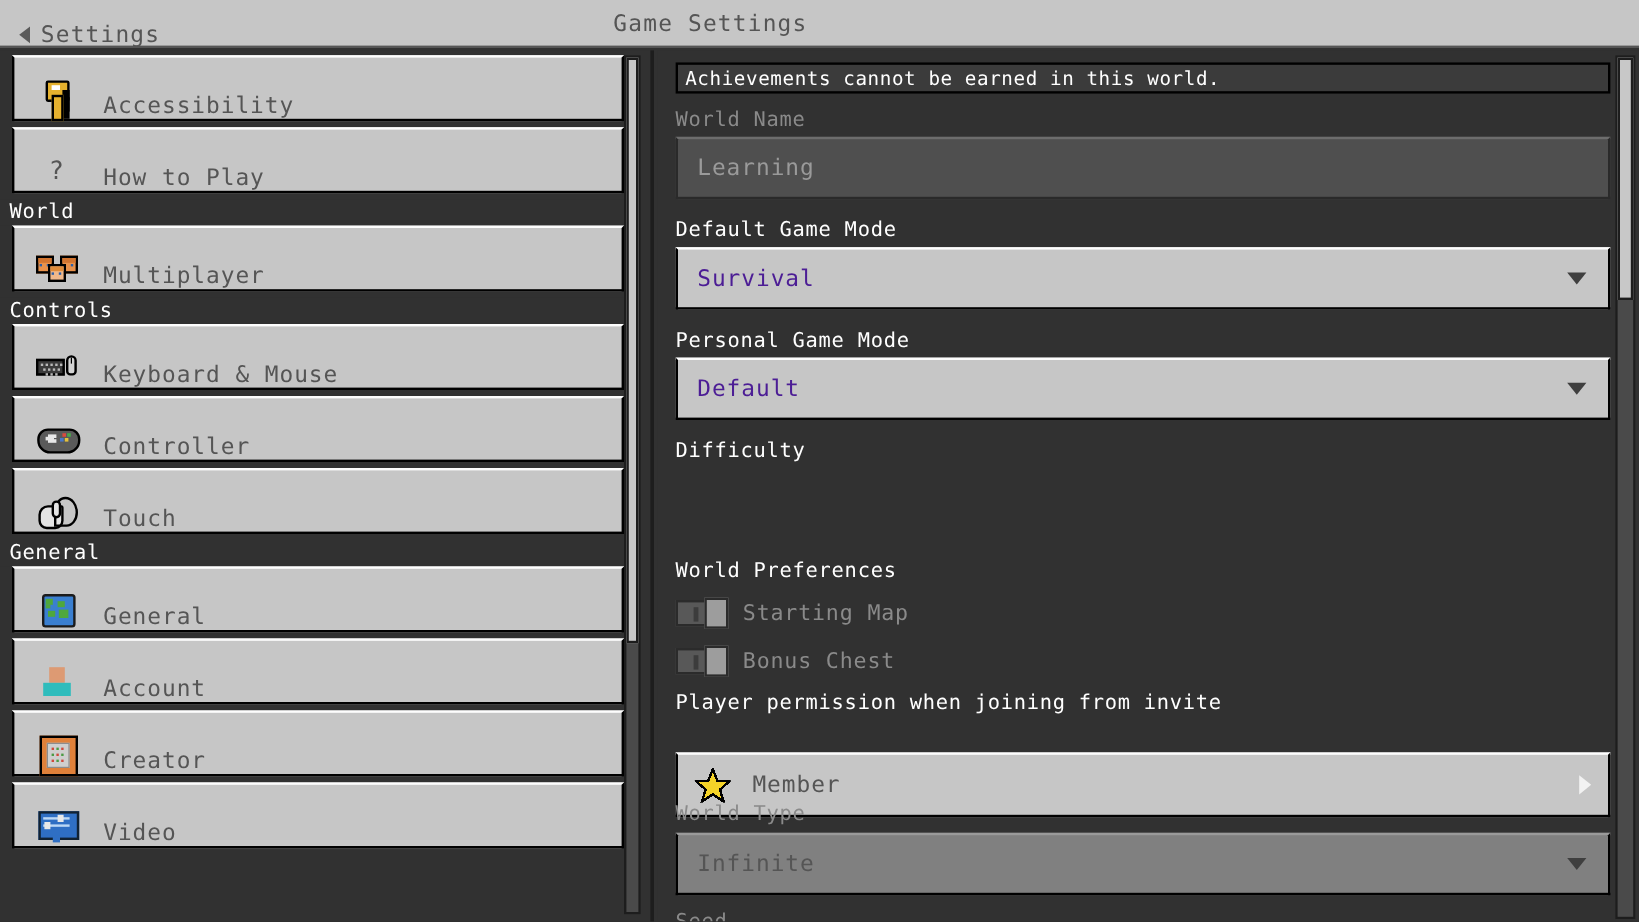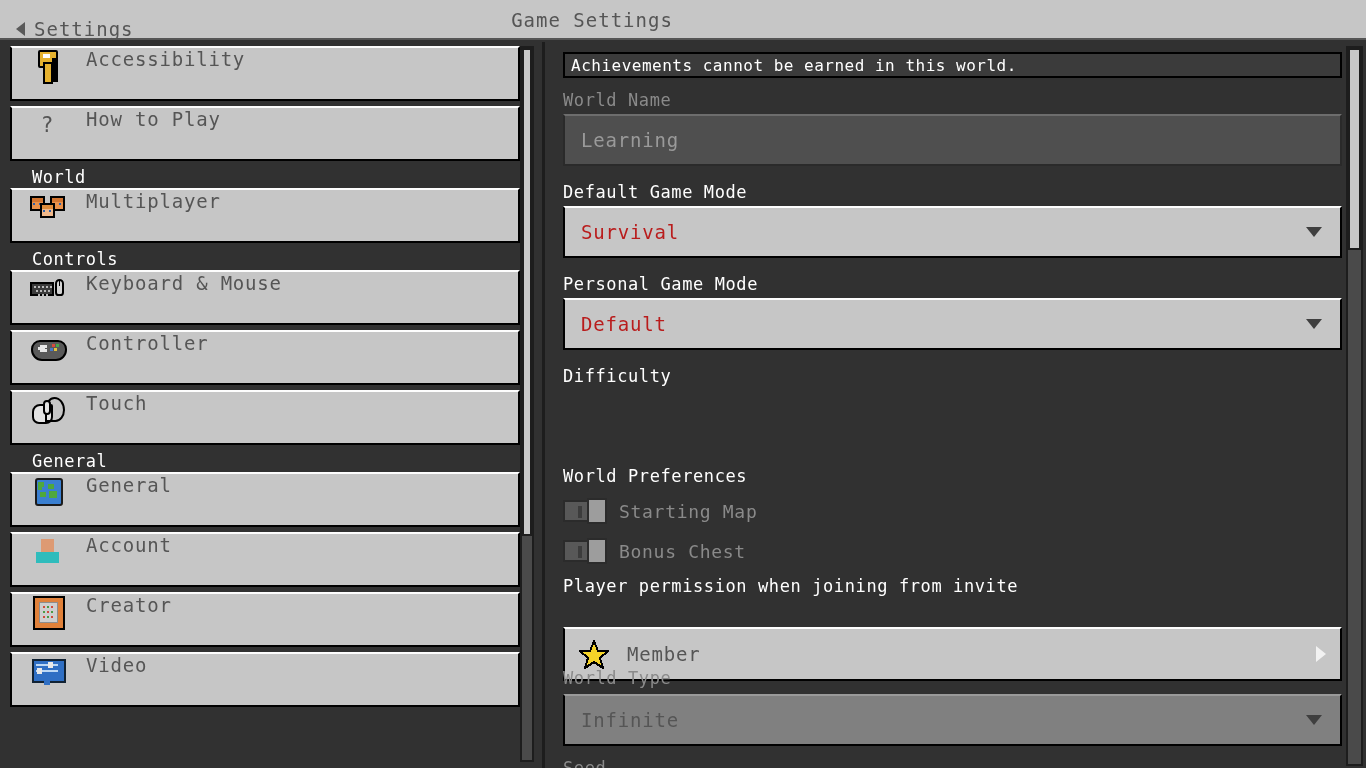--- a/index.html
+++ b/index.html
@@ -40,30 +40,30 @@
   .sidebar {
     position: absolute; left: 0; top: 42px; width: 545px; height: 726px;
     background: #313131;
     border-right: 3px solid #1d1d1d;
     overflow: hidden;
   }
   .sb-scroll { position: absolute; left: 0; top: 0; width: 530px; }
   .sb-group-label {
     height: 22px; display: flex; align-items: center;
     padding-left: 8px; font-size: 17px; color: #fff;
-    letter-spacing: 0.5px; background: #313131; margin-left: 24px;
+    letter-spacing: 0.5px; background: #313131;
   }
   .sb-item {
     position: relative;
     margin: 0 10px 5px 10px;
     height: 55px;
     background: #c6c6c6;
     border: 2px solid #000;
     border-top-color: #fdfdfd;
-    display: flex; align-items: flex-start; cursor: pointer;
+    display: flex; align-items: flex-end; cursor: pointer;
   }
   .sb-item.selected { background: #8b8b8b; }
   .sb-ico {
     width: 34px; height: 34px; margin-left: 18px; margin-right: 22px;
     flex: 0 0 34px; position: relative;
   }
   .sb-label { font-size: 19px; color: #555; letter-spacing: 0.8px; }
   .sb-item.selected .sb-label { color: #3d3d3d; }
 
   
@@ -201,21 +201,21 @@
   .input-box {
     position: absolute; left: 15px; width: 779px; height: 52px;
     background: #4f4f4f; border: 2px solid #2a2a2a; border-top-color: #6d6d6d;
     display: flex; align-items: center; padding-left: 16px;
     font-size: 19px; color: #9a9a9a; letter-spacing: 0.8px; cursor: text;
   }
   .dropdown {
     position: absolute; left: 15px; width: 779px; height: 52px;
     background: #c6c6c6; border: 2px solid #000; border-top-color: #fdfdfd;
     display: flex; align-items: center; padding: 0 18px 0 16px;
-    font-size: 19px; color: #b91c1c; letter-spacing: 0.8px; cursor: pointer;
+    font-size: 19px; color: #4c1d95; letter-spacing: 0.8px; cursor: pointer;
   }
   .dropdown.disabled { background: #808080; color: #555; border-top-color: #9a9a9a; }
   .dd-arrow {
     margin-left: auto; width: 0; height: 0;
     border-left: 8px solid transparent; border-right: 8px solid transparent;
     border-top: 10px solid #3f3f3f;
   }
   .row-btn {
     position: absolute; left: 15px; width: 779px; height: 54px;
     background: #c6c6c6; border: 2px solid #000; border-top-color: #fdfdfd;

